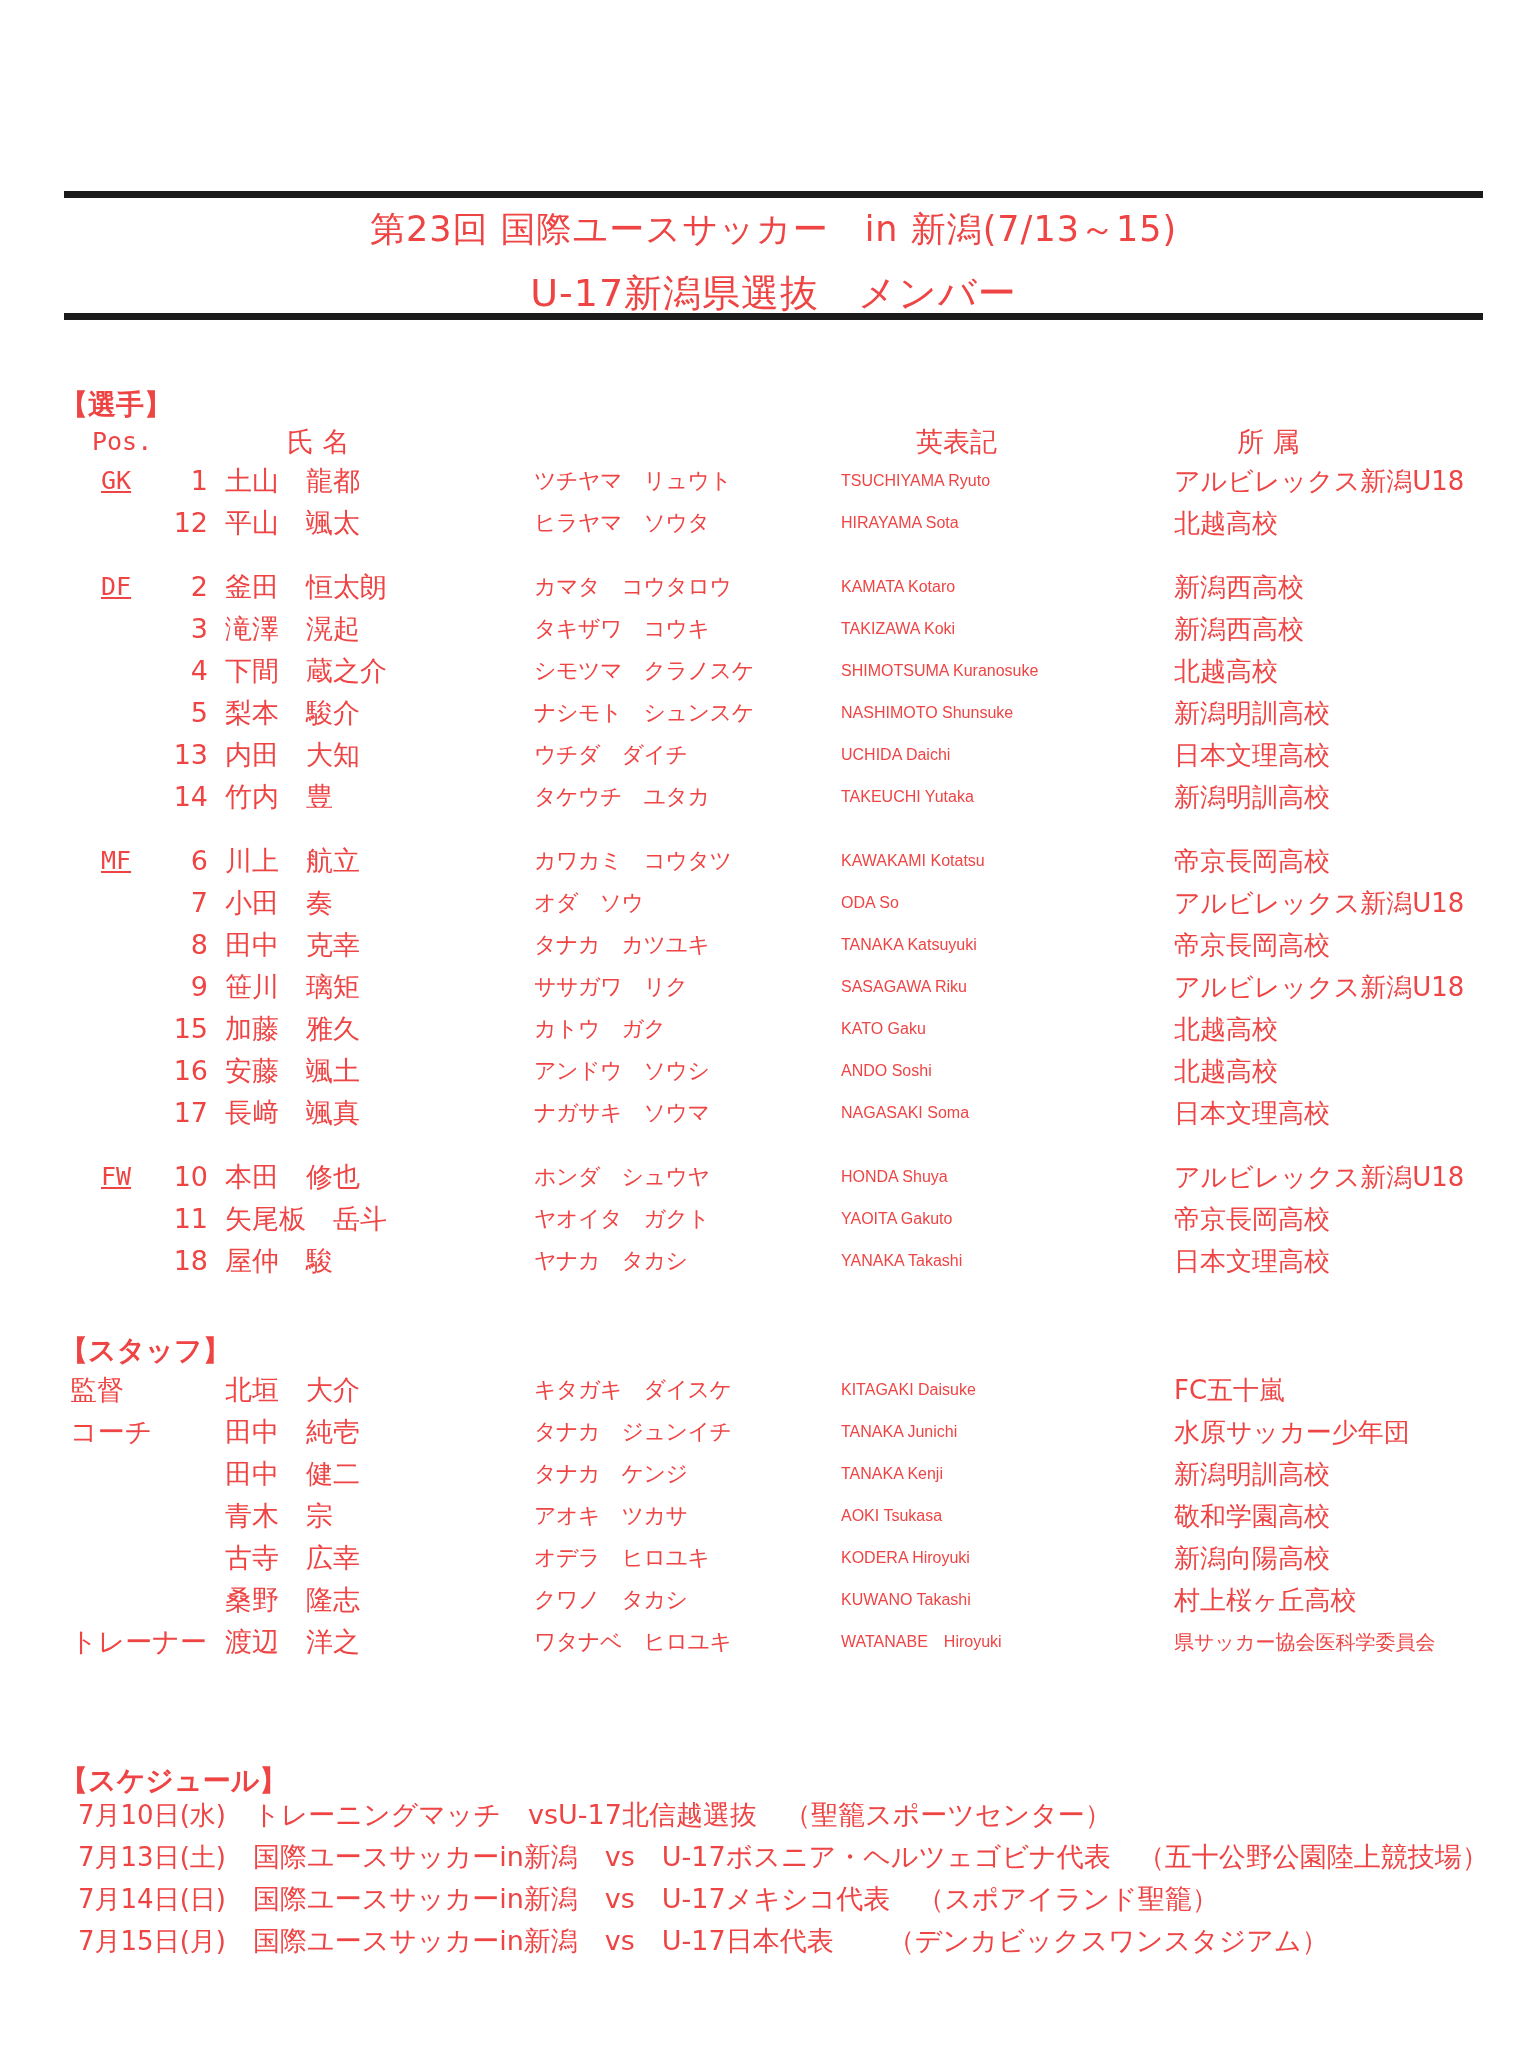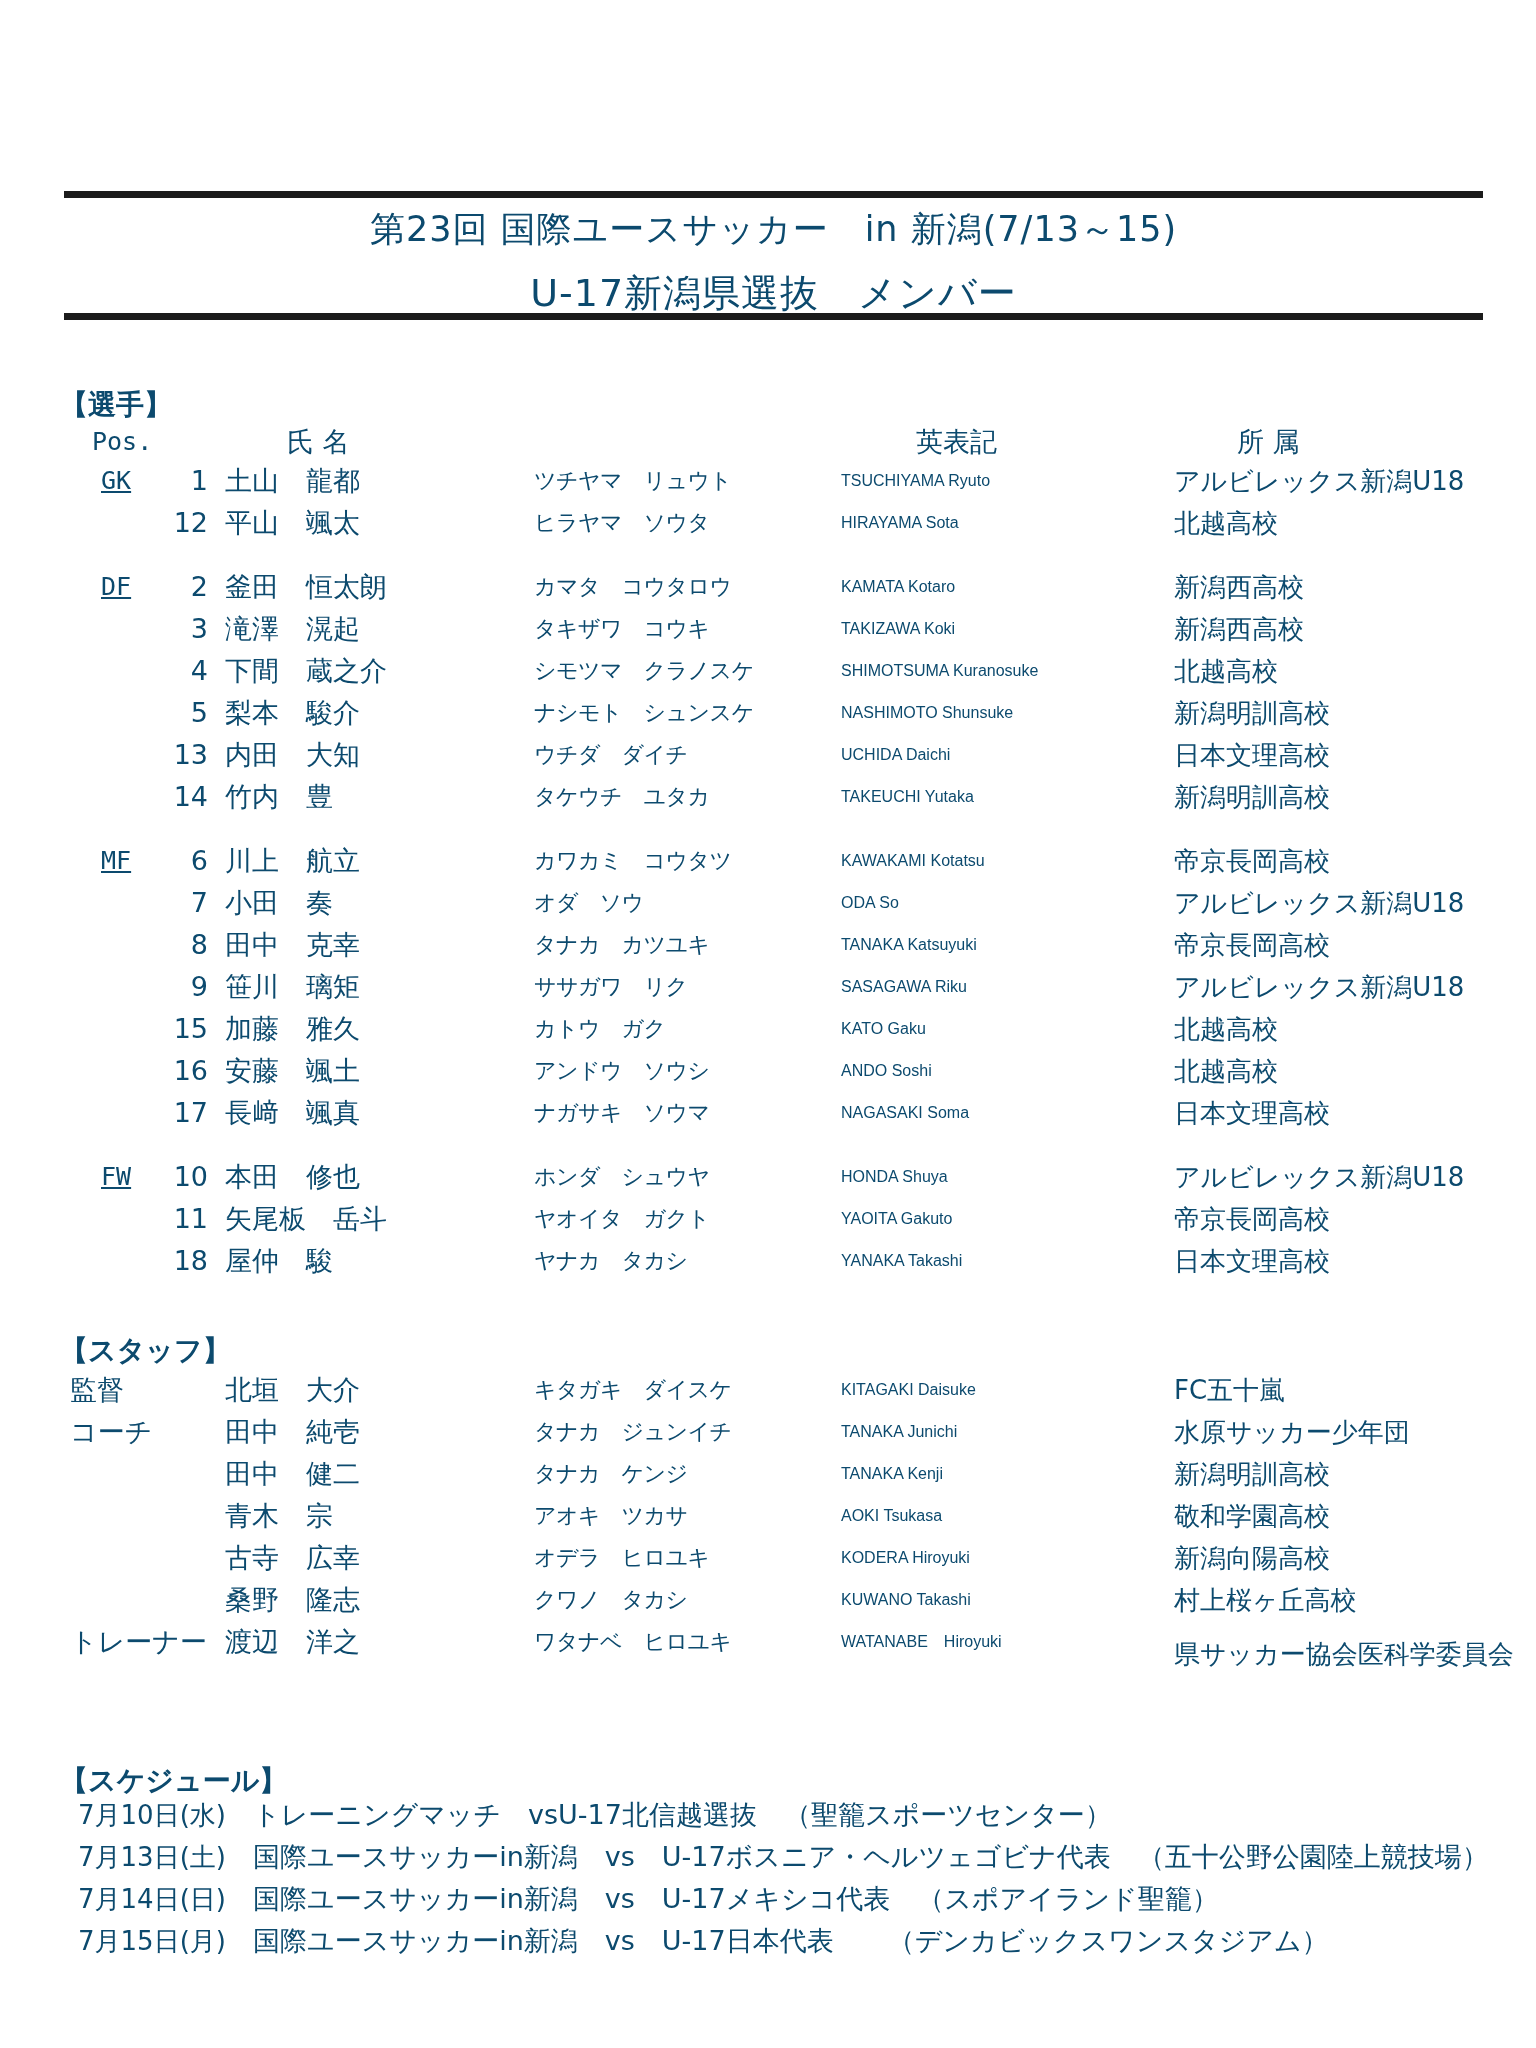--- a/index.html
+++ b/index.html
@@ -2,21 +2,21 @@
 <html lang="ja"><head>
 <meta charset="utf-8">
 <style>
   html, body { margin: 0; padding: 0; background: #e8e8e8; }
   .page {
     position: relative;
     width: 1536px;
     height: 2048px;
     margin: 0 auto;
     background: #ffffff;
-    color: #0c4a6e;
+    color: #ef4444;
     font-family: "DejaVu Sans", sans-serif;
     overflow: hidden;
   }
   .rule {
     position: absolute;
     left: 64px;
     width: 1419px;
     height: 7px;
     background: #1b1b1b;
   }
@@ -68,21 +68,21 @@
   .prow, .srow { position: relative; height: 42px; line-height: 42px; }
   .prow span, .srow span { position: absolute; top: 0; white-space: pre; }
   .prow.group-gap { margin-top: 22px; }
   .c-pos  { left: 101px; font-family: "DejaVu Sans Mono", monospace; font-size: 25px; text-decoration: underline; }
   .c-role { left: 70px;  font-size: 27px; }
   .c-num  { left: 146px; width: 62px; text-align: right; font-size: 27px; }
   .c-name { left: 225px; font-size: 27px; }
   .c-kana { left: 534px; font-size: 22px; letter-spacing: -0.5px; }
   .c-eng  { left: 841px; font-family: Liberation Sans, sans-serif; font-size: 16px; }
   .c-club { left: 1174px; font-size: 26px; }
-  #staff-rows .srow:last-child .c-club { font-size: 26px; margin-top: 12px; }
+  #staff-rows .srow:last-child .c-club { font-size: 20px; }
 
   
   .schrow { position: relative; height: 42px; line-height: 42px; font-size: 27px; }
   .schrow span { position: absolute; top: 0; white-space: pre; }
   .c-date { left: 78px; font-size: 26px; }
   .c-schtext { left: 253px; }
 </style>
 </head>
 <body>
 

